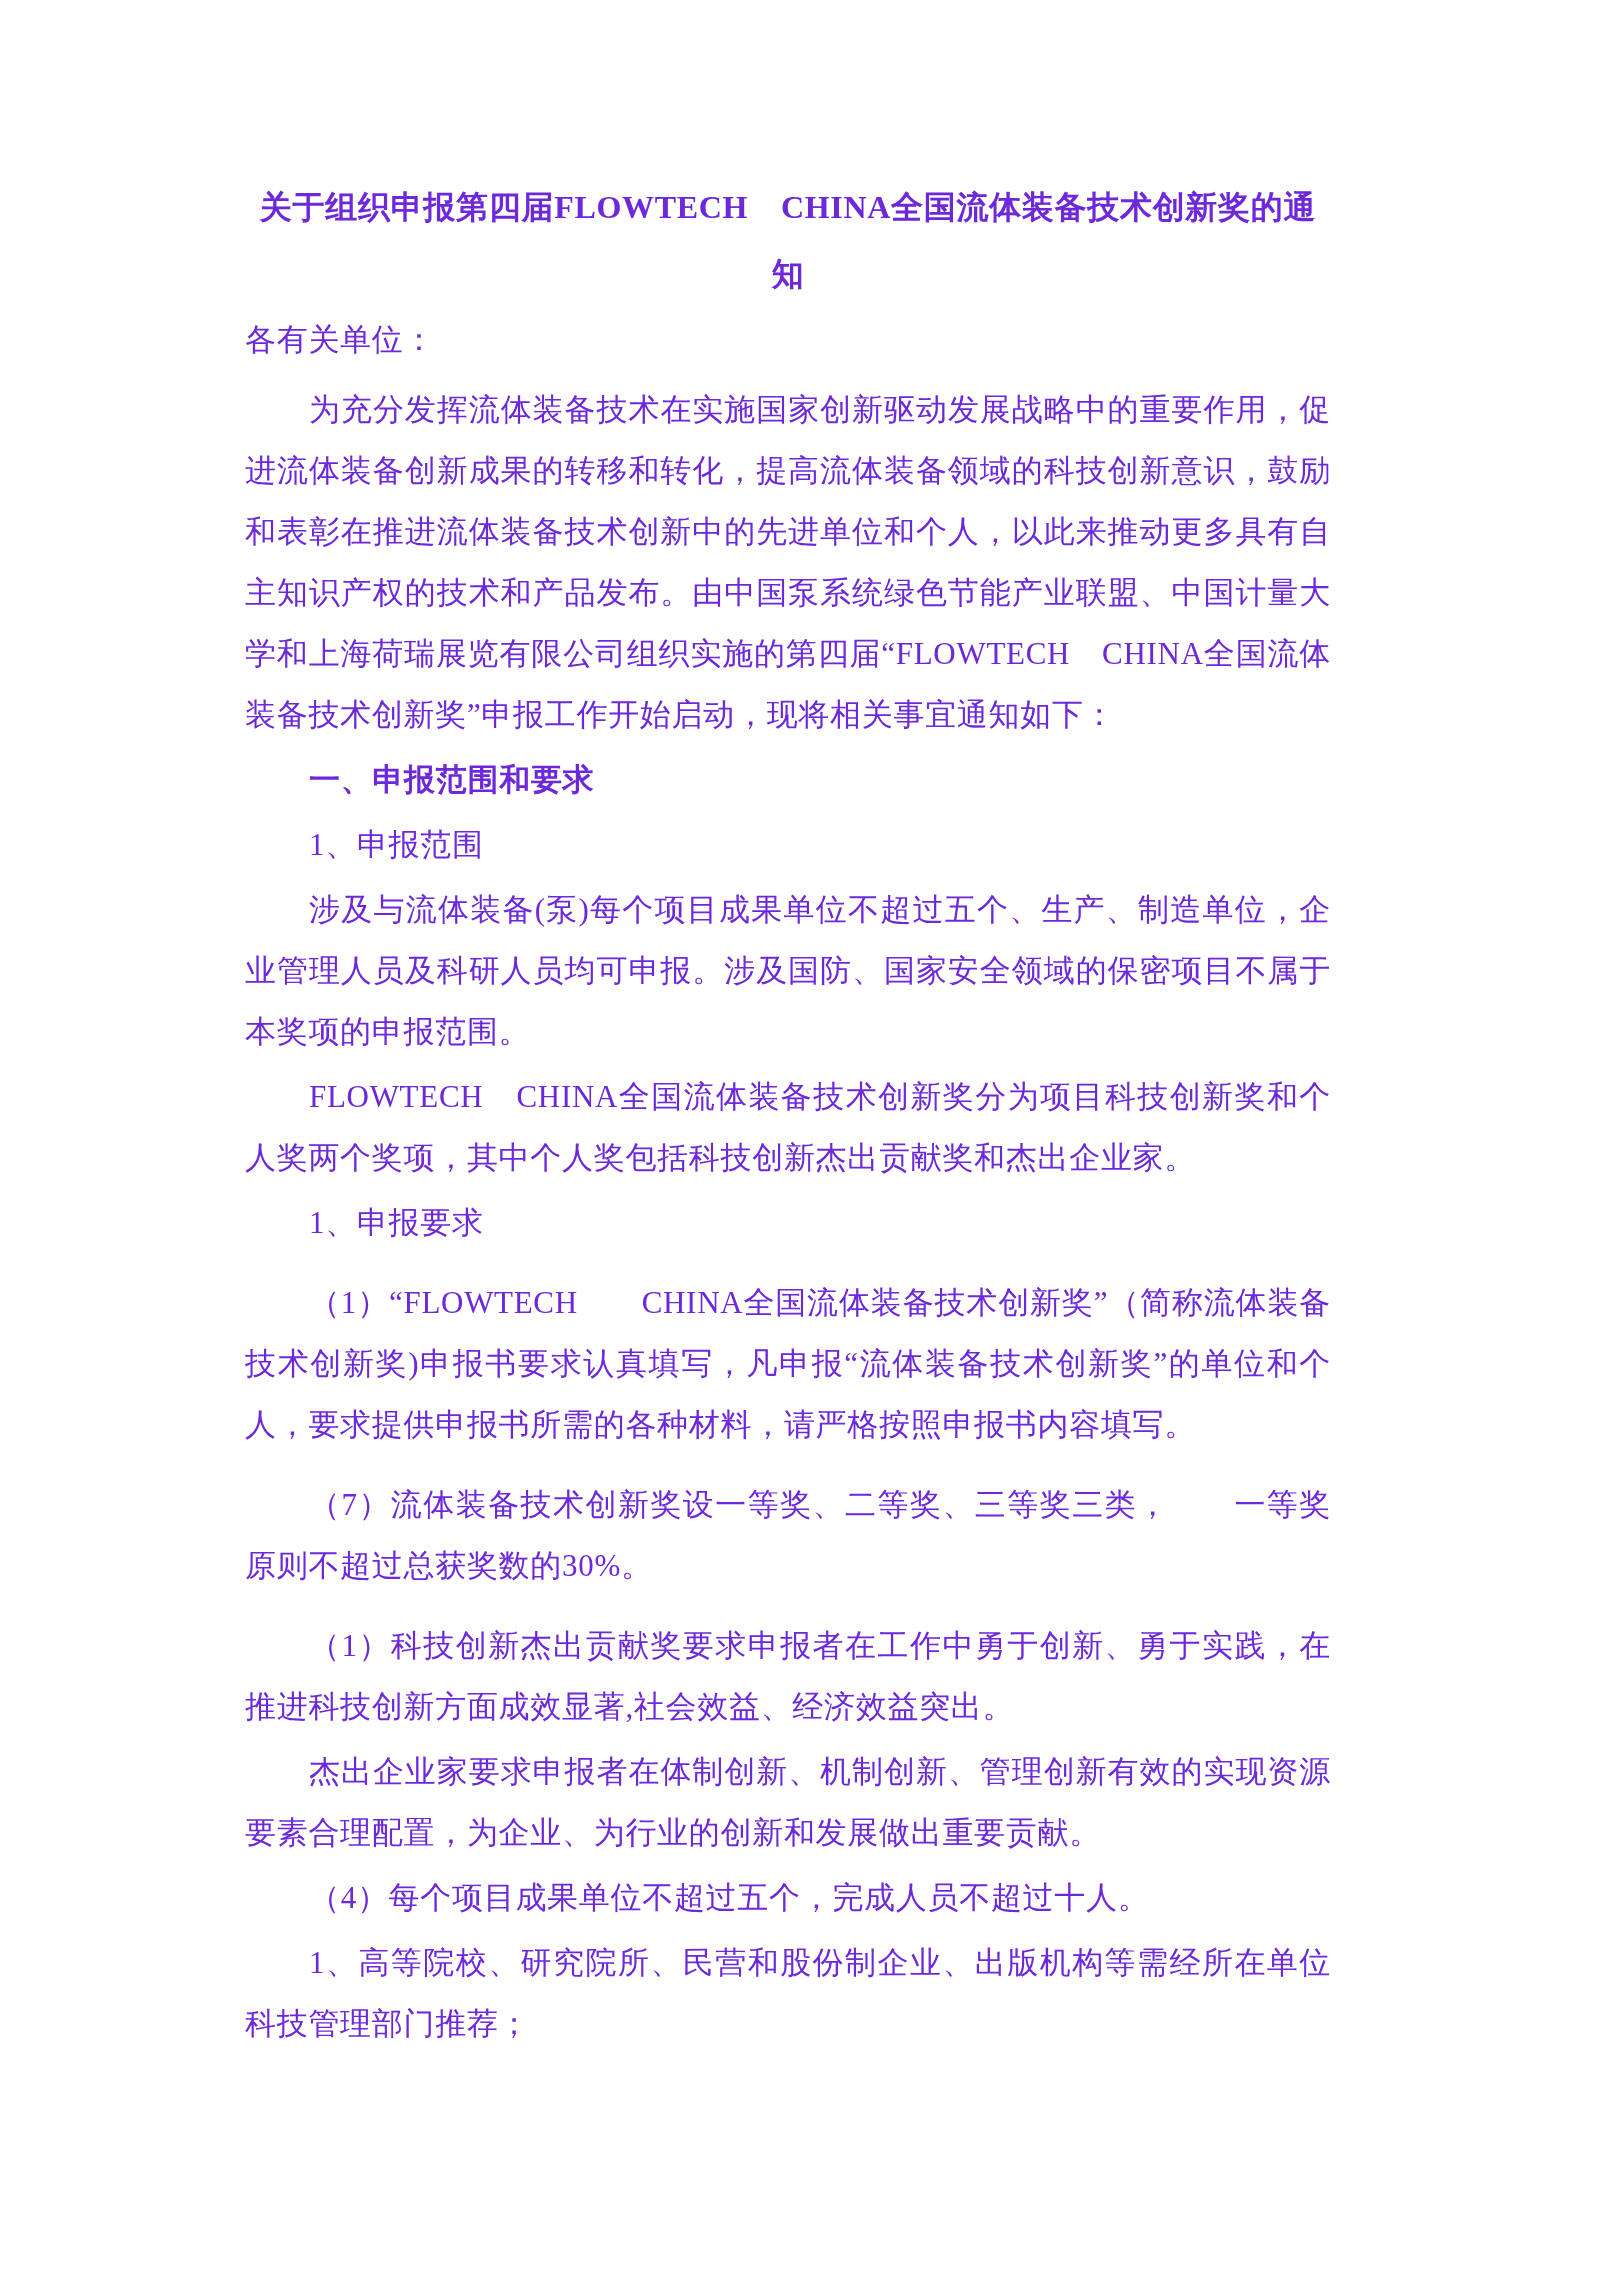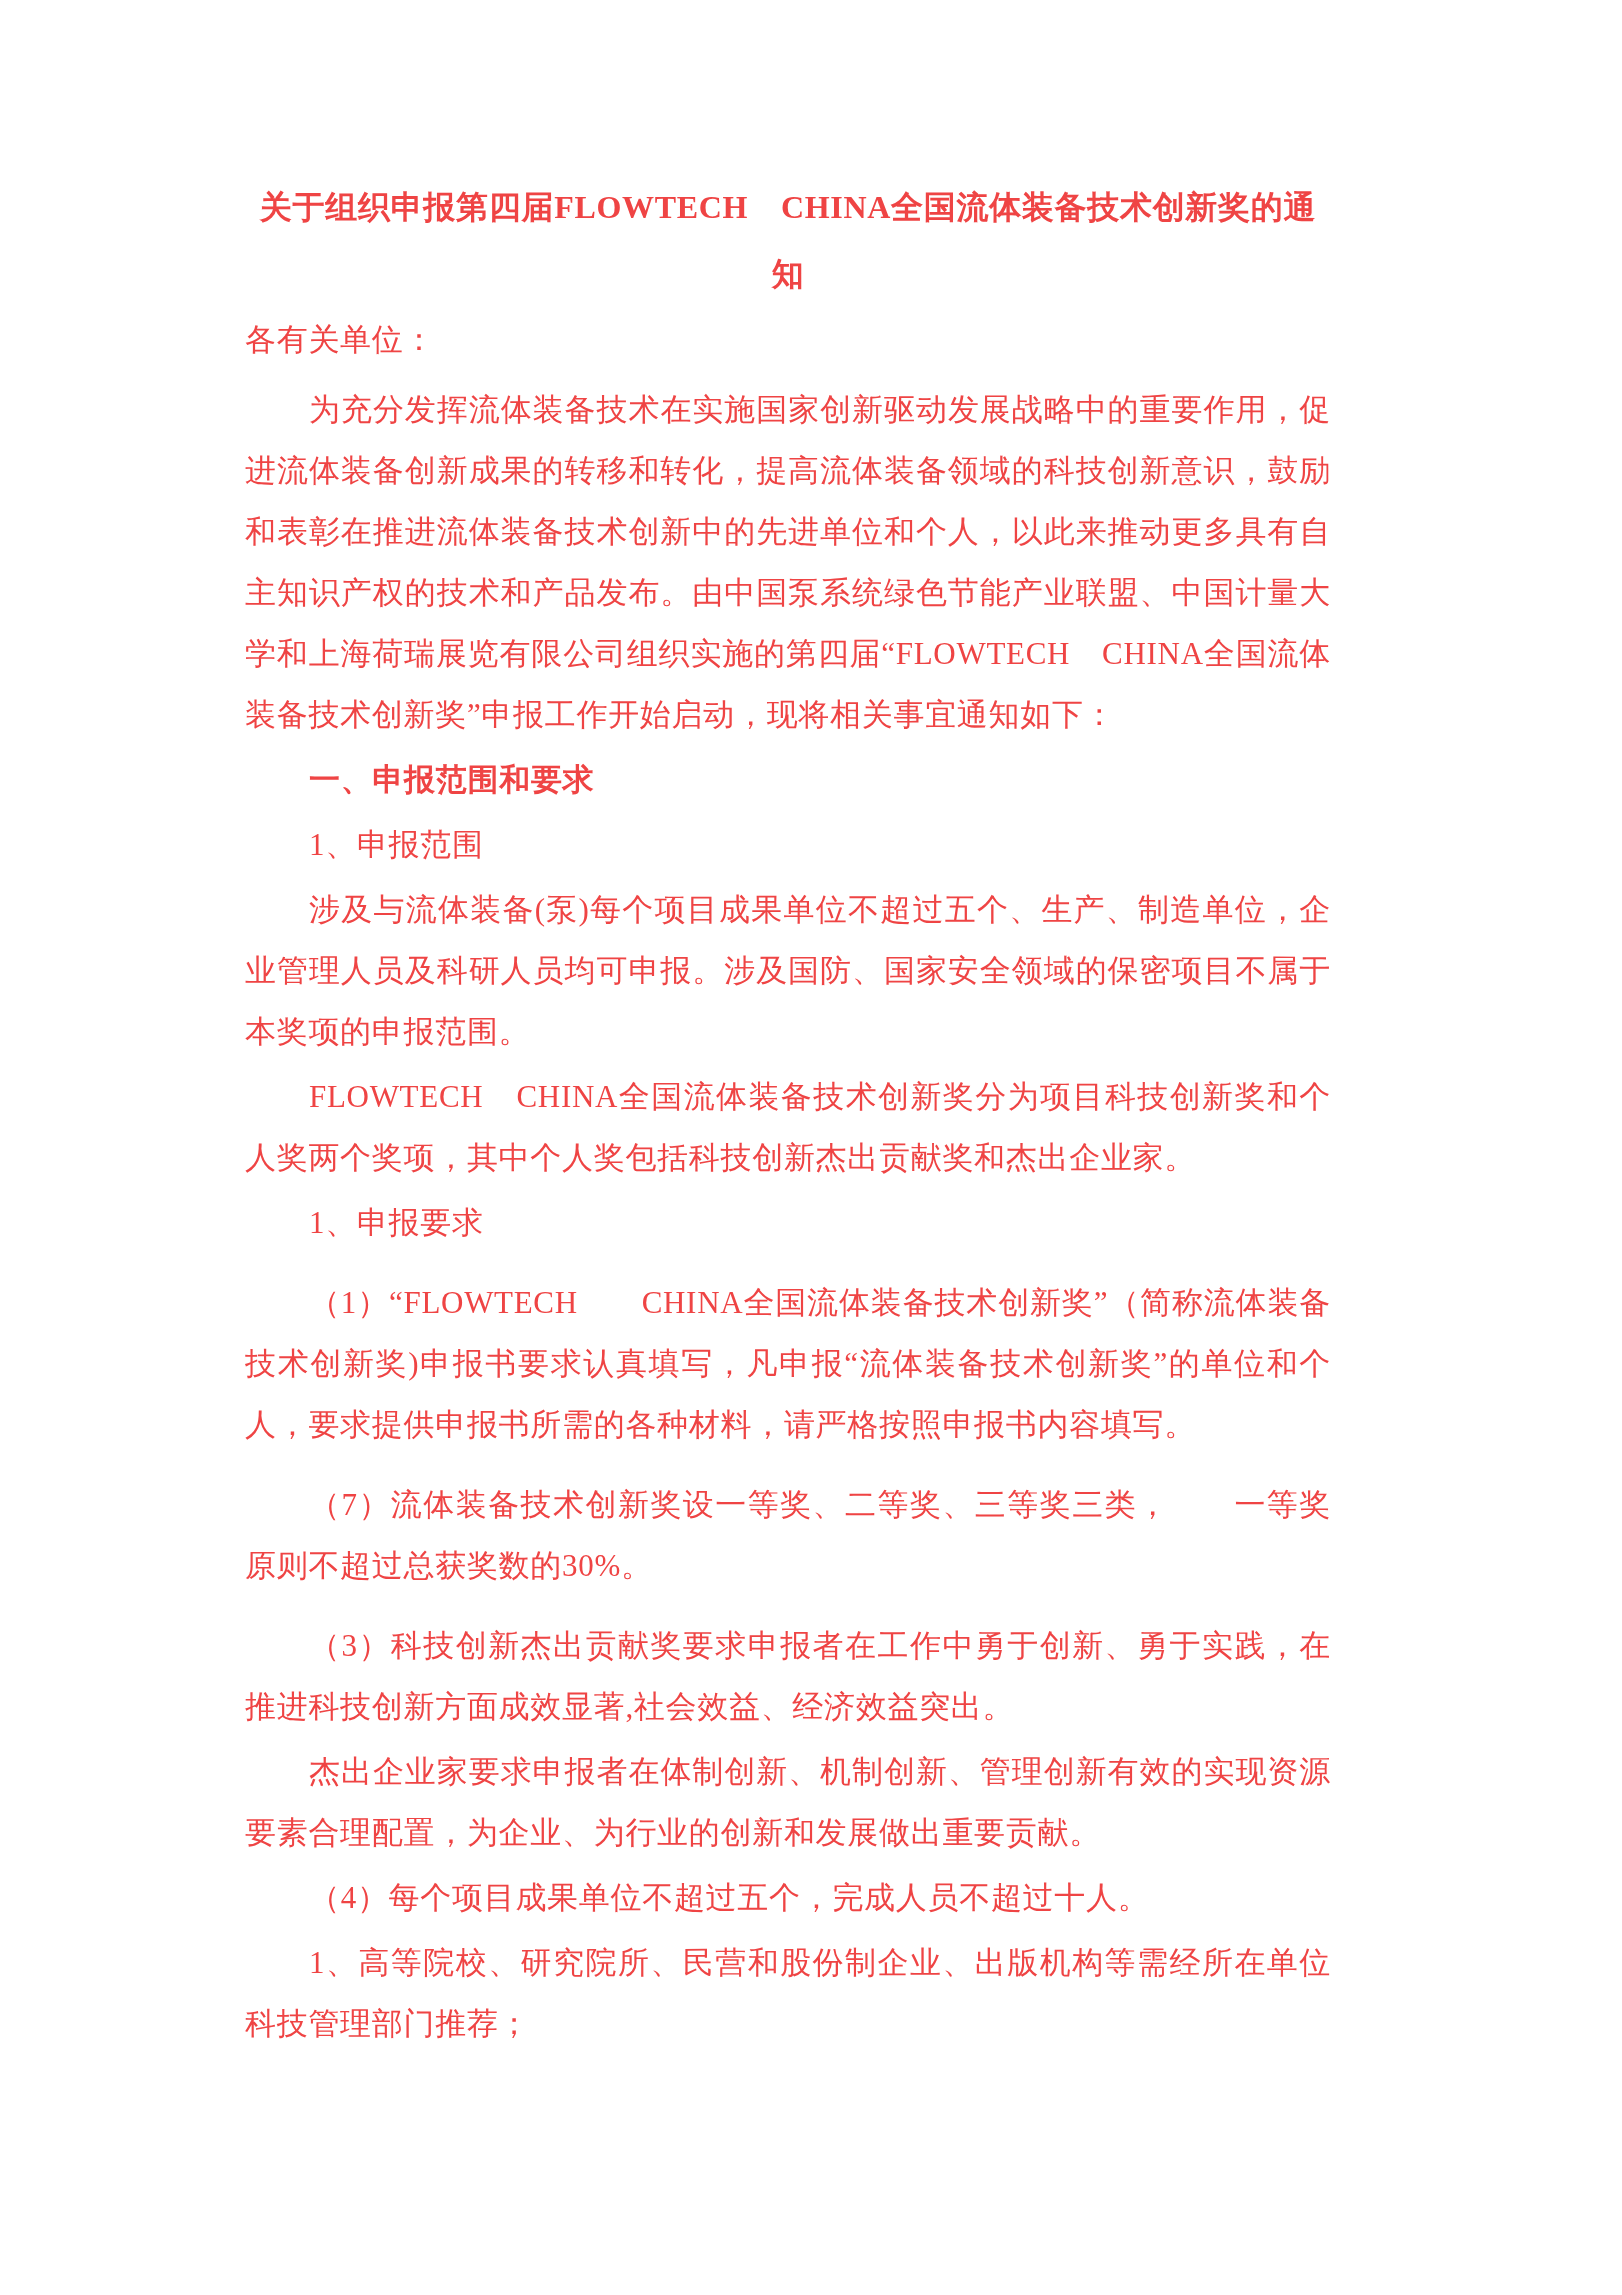--- a/index.html
+++ b/index.html
@@ -8,21 +8,21 @@
     background: #ffffff;
   }
   .page {
     position: relative;
     width: 1571px;
     height: 2295px;
     background: #ffffff;
     box-sizing: border-box;
     padding: 174px 240px 0 245px;
     font-family: "Liberation Serif", "DejaVu Serif", serif;
-    color: #ef4444;
+    color: #6d28d9;
     font-size: 31px;
     line-height: 61px;
     letter-spacing: 0.7px;
     overflow: hidden;
   }
   .doc-title {
     font-size: 32px;
     font-weight: bold;
     text-align: center;
     line-height: 67px;
@@ -70,21 +70,21 @@
   <p class="indent">涉及与流体装备(泵)每个项目成果单位不超过五个、生产、制造单位，企业管理人员及科研人员均可申报。涉及国防、国家安全领域的保密项目不属于本奖项的申报范围。</p>
 
   <p class="indent">FLOWTECH　CHINA全国流体装备技术创新奖分为项目科技创新奖和个人奖两个奖项，其中个人奖包括科技创新杰出贡献奖和杰出企业家。</p>
 
   <p class="indent">1、申报要求</p>
 
   <p class="indent gap">（1）“FLOWTECH　　CHINA全国流体装备技术创新奖”（简称流体装备技术创新奖)申报书要求认真填写，凡申报“流体装备技术创新奖”的单位和个人，要求提供申报书所需的各种材料，请严格按照申报书内容填写。</p>
 
   <p class="indent gap">（7）流体装备技术创新奖设一等奖、二等奖、三等奖三类，　　一等奖原则不超过总获奖数的30%。</p>
 
-  <p class="indent gap">（3）科技创新杰出贡献奖要求申报者在工作中勇于创新、勇于实践，在推进科技创新方面成效显著,社会效益、经济效益突出。</p>
+  <p class="indent gap">（1）科技创新杰出贡献奖要求申报者在工作中勇于创新、勇于实践，在推进科技创新方面成效显著,社会效益、经济效益突出。</p>
 
   <p class="indent">杰出企业家要求申报者在体制创新、机制创新、管理创新有效的实现资源要素合理配置，为企业、为行业的创新和发展做出重要贡献。</p>
 
   <p class="indent">（4）每个项目成果单位不超过五个，完成人员不超过十人。</p>
 
 
   <p class="indent">1、高等院校、研究院所、民营和股份制企业、出版机构等需经所在单位科技管理部门推荐；</p>
 
 </div>
 

